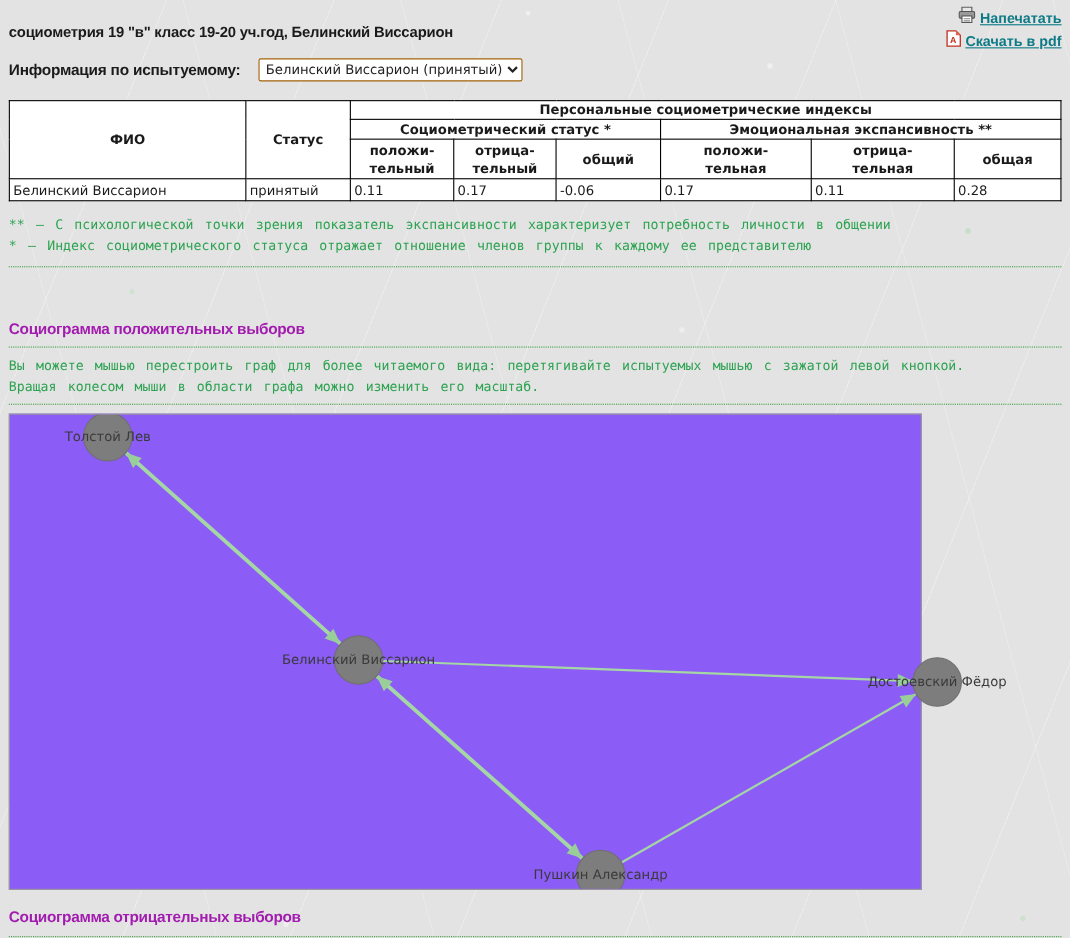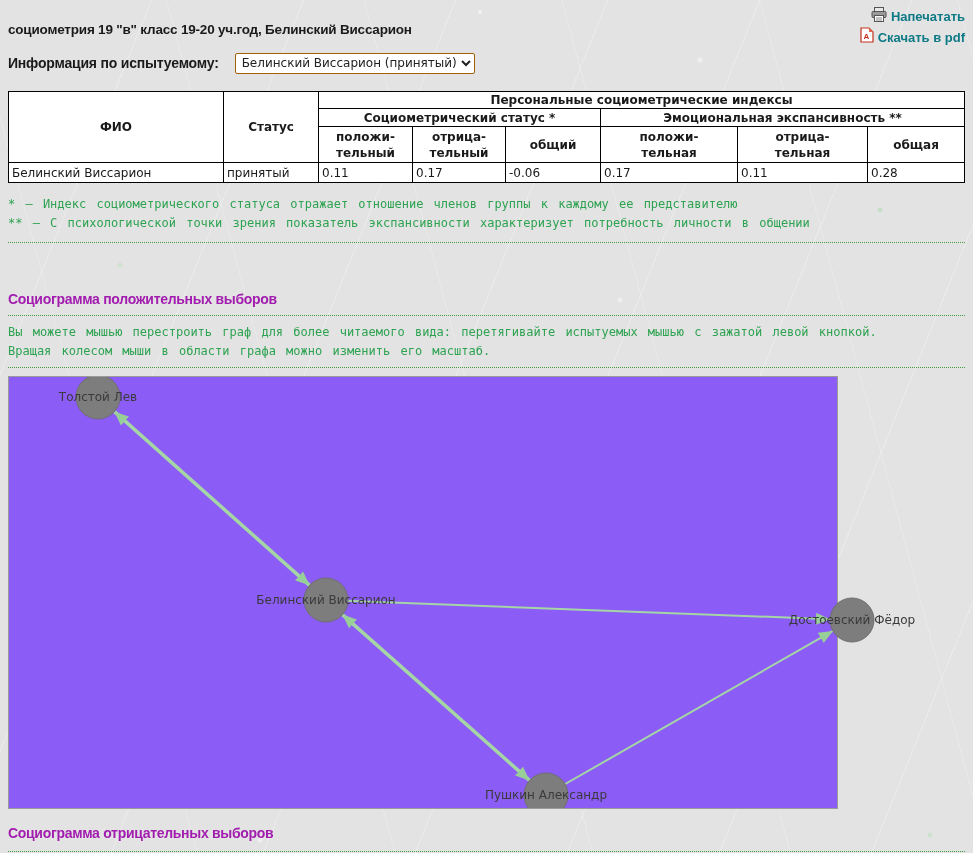--- a/index.html
+++ b/index.html
@@ -22,21 +22,21 @@
       repeating-linear-gradient(112deg, transparent 0 140px, rgba(255,255,255,.28) 140px 141px),
       repeating-linear-gradient(75deg,  transparent 0 190px, rgba(255,255,255,.20) 190px 191px),
       #e3e3e3;
   }
 
   
   .header { display:flex; justify-content:space-between; align-items:flex-start; }
   .page-title { font-size:13.5px; font-weight:bold; letter-spacing:-0.2px; padding-top:16px; }
   .links { text-align:right; line-height:21px; white-space:nowrap; }
   .link-row { display:flex; align-items:center; justify-content:flex-end; gap:4px; height:21px; }
-  .link a, .link { color:#0d7a85; font-weight:bold; font-size:13px; cursor:pointer; }
+  .link a, .link { color:#0d7a85; font-weight:bold; font-size:13px; text-decoration:underline; cursor:pointer; }
   .icon-svg { display:inline-block; vertical-align:middle; }
 
   
   .subject-row { display:flex; align-items:center; gap:16px; margin-top:4px; height:22px; }
   .subject-label { font-size:14px; font-weight:bold; letter-spacing:-0.2px; }
   .subject-select {
     width:240px; height:21px; font-size:12px; font-family:"DejaVu Sans", sans-serif;
     border:1px solid #a16207; border-radius:2px; background:#fff; color:#222; padding:0 2px;
   }
 
@@ -155,22 +155,22 @@
     <td class="cell-num">0.17</td>
     <td class="cell-num">-0.06</td>
     <td class="cell-num">0.17</td>
     <td class="cell-num">0.11</td>
     <td class="cell-num">0.28</td>
   </tr>
 </tbody>
   </table>
 
 <div class="notes">
+  <div class="mono-green">** – С психологической точки зрения показатель экспансивности характеризует потребность личности в общении</div>
   <div class="mono-green">* – Индекс социометрического статуса отражает отношение членов группы к каждому ее представителю</div>
-  <div class="mono-green">** – С психологической точки зрения показатель экспансивности характеризует потребность личности в общении</div>
 </div>
 
 <hr class="dotted hr1">
 
 <div class="section-head pos-head">Социограмма положительных выборов</div>
 
 <hr class="dotted hr2">
 
 <div class="hints">
   <div class="mono-green">Вы можете мышью перестроить граф для более читаемого вида: перетягивайте испытуемых мышью с зажатой левой кнопкой.</div>

